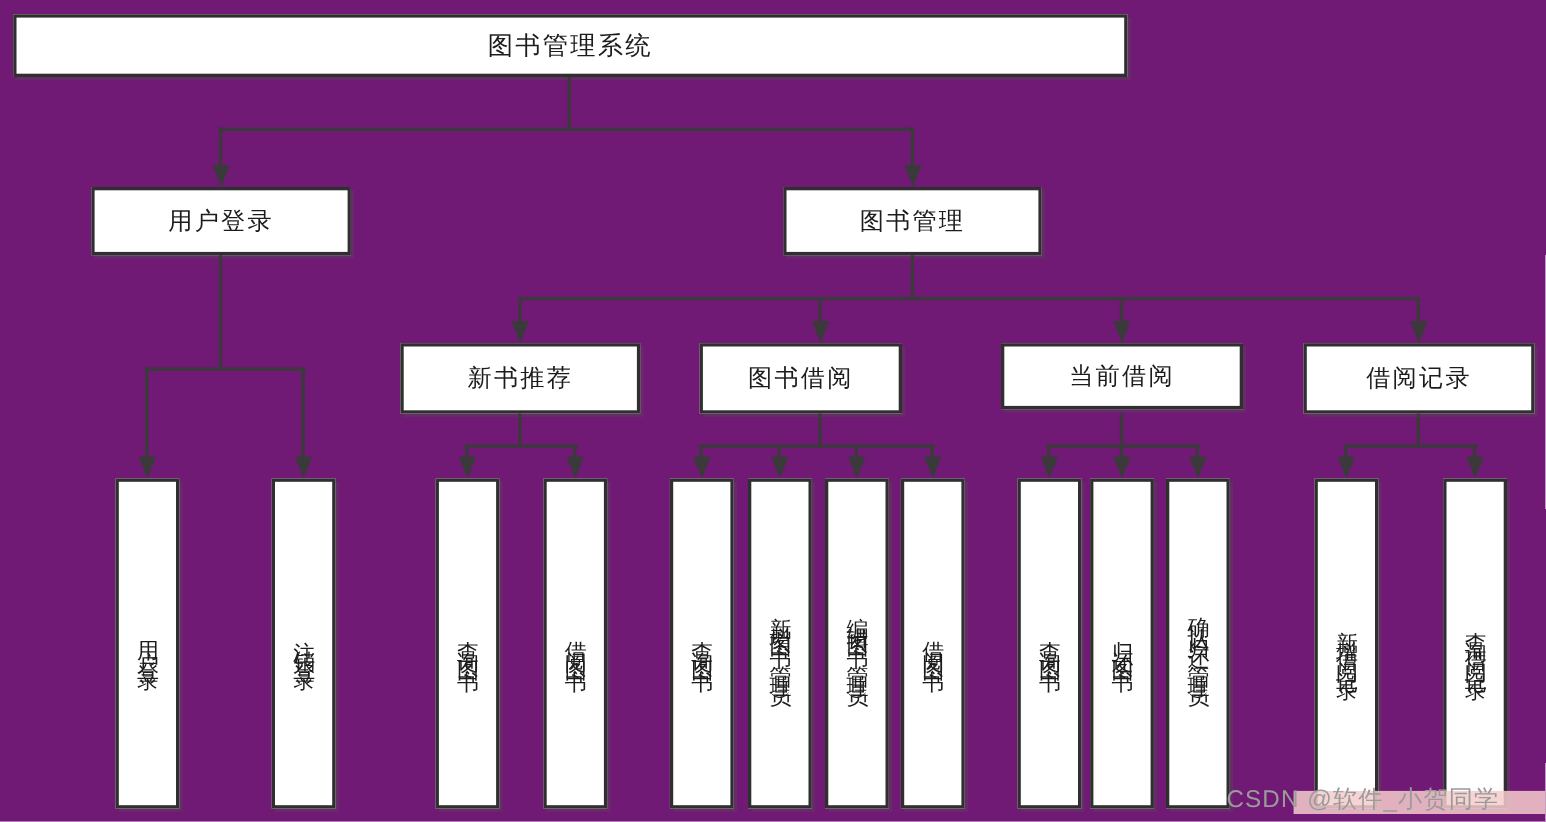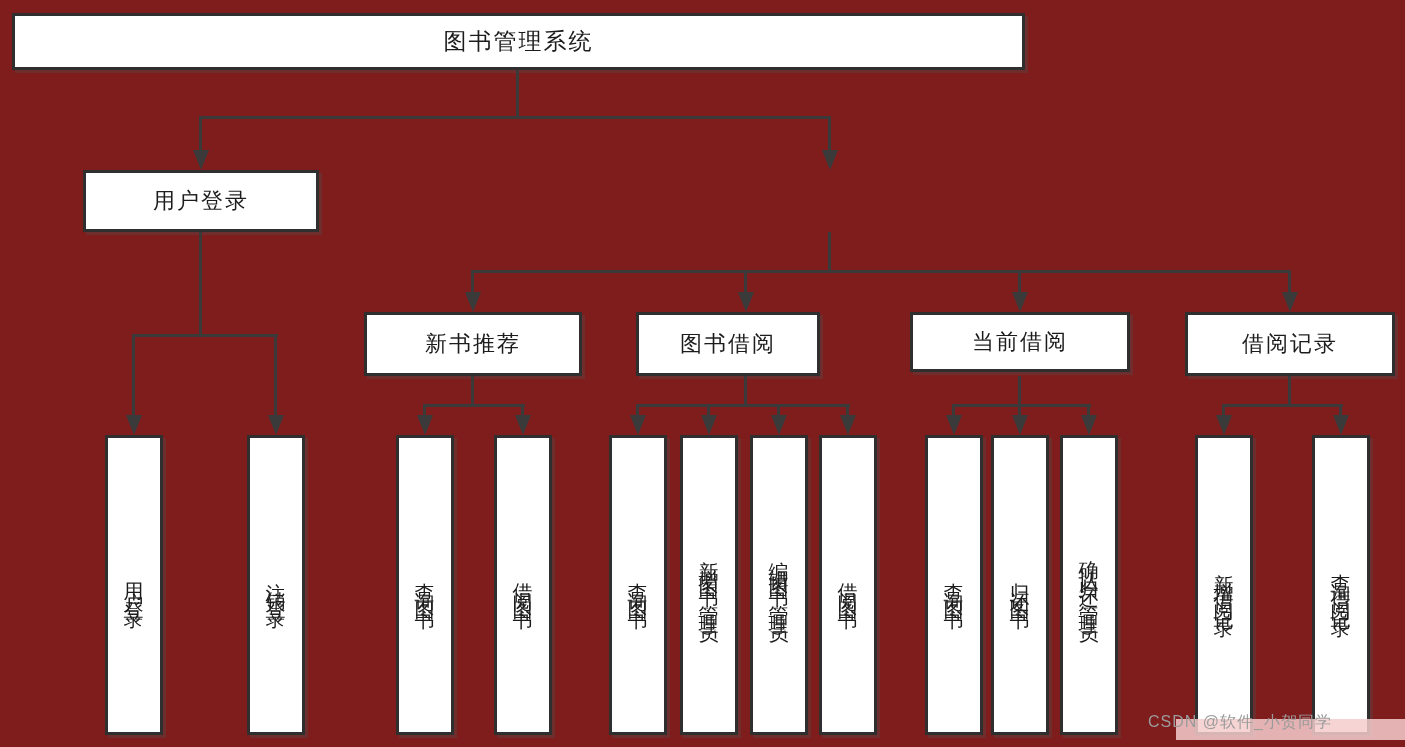--- a/index.html
+++ b/index.html
@@ -1,17 +1,17 @@
 <!DOCTYPE html>
 <html><head>
 <meta charset="utf-8">
 <style>
   html,body{margin:0;padding:0;background:#ffffff;}
   .canvas{
-    position:relative;width:1405px;height:747px;background:#7f1d1d;overflow:hidden;
+    position:relative;width:1405px;height:747px;background:#701a75;overflow:hidden;
     font-family:"Liberation Sans","DejaVu Sans",sans-serif;color:#1c1c1c;
   }
   
   .node{
     position:absolute;background:#ffffff;border:3px solid #2f2f2f;
     box-shadow:3px 3px 0 rgba(80,80,80,.35);
     display:flex;align-items:center;justify-content:center;box-sizing:border-box;
   }
   .root-node{font-size:23px;letter-spacing:2px;}
   .l2-node,.l3-node{font-size:22px;letter-spacing:2px;}
@@ -21,41 +21,44 @@
   }
   
   .vl{position:absolute;width:3px;background:#3a3a3a;}
   .hl{position:absolute;height:3px;background:#3a3a3a;}
   .ar{position:absolute;width:0;height:0;
       border-left:8px solid transparent;border-right:8px solid transparent;
       border-top:20px solid #3a3a3a;}
   
   .wm-bg{position:absolute;left:1176px;top:719px;width:229px;height:21px;
          background:#f6cdcd;opacity:.85;}
-  .wm{position:absolute;left:1148px;top:712px;font-size:16px;color:#9b9b9b;
+  .wm{position:absolute;left:1115px;top:712px;font-size:22px;color:#9b9b9b;
       letter-spacing:1px;white-space:nowrap;}
 </style>
 </head>
 <body>
 
 <div class="canvas">
 
   <div class="node root-node" style="left:12px;top:13px;width:1013px;height:57px;">
     <span>图书管理系统</span>
   </div>
 
   <div class="vl" style="left:516px;top:70px;height:46px;"></div>
   <div class="hl" style="left:199px;top:116px;width:632px;"></div>
   <div class="vl" style="left:199px;top:116px;height:36px;"></div>
   <div class="ar" style="left:193px;top:150px;"></div>
   <div class="vl" style="left:828px;top:116px;height:36px;"></div>
   <div class="ar" style="left:822px;top:150px;"></div>
 
   <div class="node l2-node" style="left:83px;top:170px;width:236px;height:62px;">
     <span>用户登录</span>
+  </div>
+  <div class="node l2-node" style="left:712px;top:170px;width:235px;height:62px;">
+    <span>图书管理</span>
   </div>
 
   <div class="vl" style="left:199px;top:232px;height:104px;"></div>
   <div class="hl" style="left:132px;top:334px;width:146px;"></div>
   <div class="vl" style="left:132px;top:334px;height:83px;"></div>
   <div class="ar" style="left:126px;top:415px;"></div>
   <div class="vl" style="left:274px;top:334px;height:83px;"></div>
   <div class="ar" style="left:268px;top:415px;"></div>
 
   <div class="vl" style="left:828px;top:232px;height:40px;"></div>

